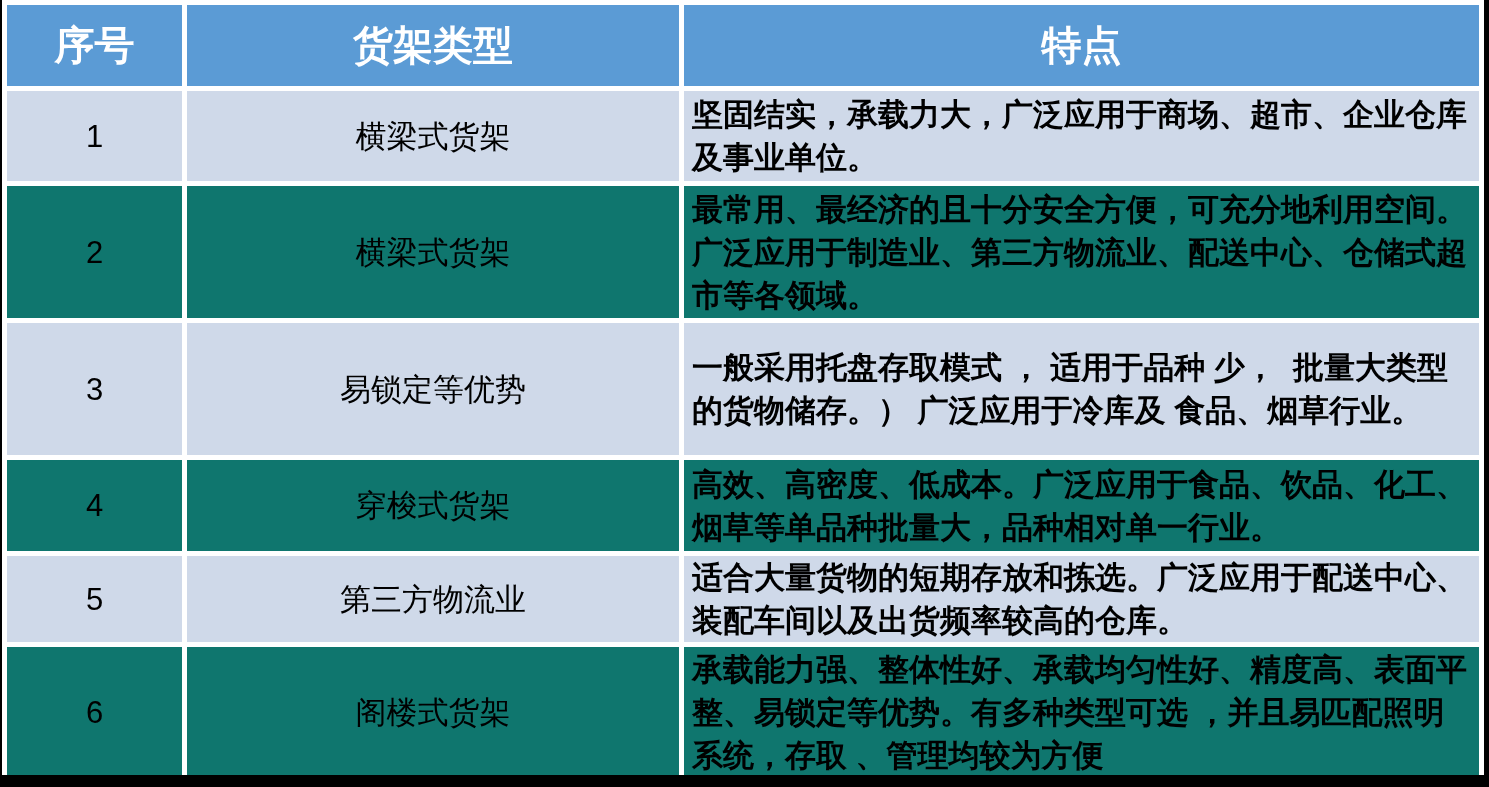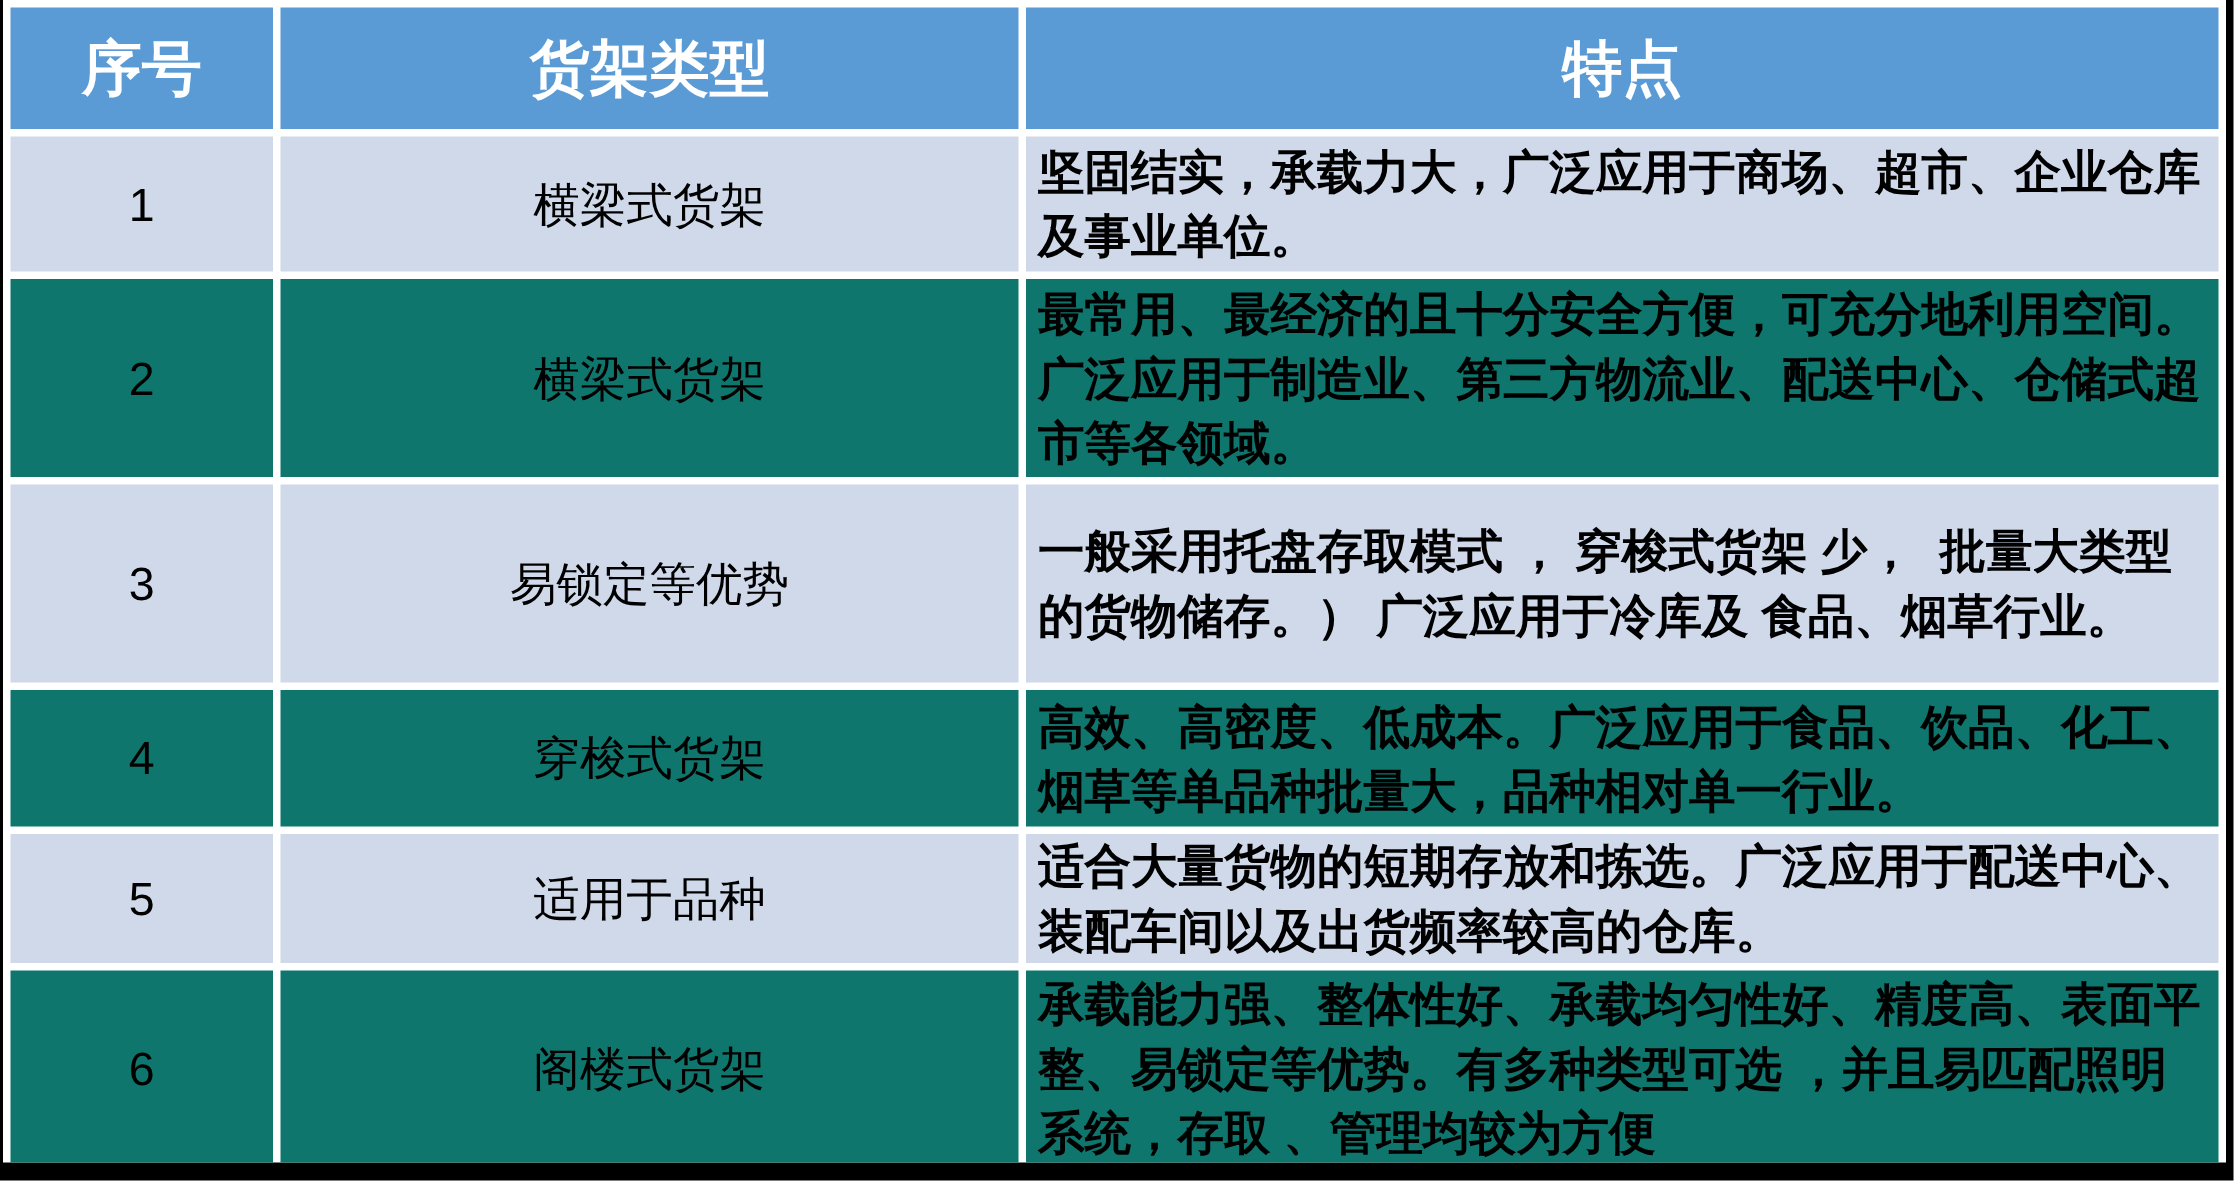--- a/index.html
+++ b/index.html
@@ -95,30 +95,30 @@
         <td class="cell-features">坚固结实，承载力大，广泛应用于商场、超市、企业仓库及事业单位。</td>
       </tr>
       <tr class="r2 band-light">
         <td class="cell-index">2</td>
         <td class="cell-type">横梁式货架</td>
         <td class="cell-features">最常用、最经济的且十分安全方便，可充分地利用空间。广泛应用于制造业、第三方物流业、配送中心、仓储式超市等各领域。</td>
       </tr>
       <tr class="r3 band-dark">
         <td class="cell-index">3</td>
         <td class="cell-type">易锁定等优势</td>
-        <td class="cell-features">一般采用托盘存取模式 ， 穿梭式货架 少，  批量大类型的货物储存。） 广泛应用于冷库及 食品、烟草行业。</td>
+        <td class="cell-features">一般采用托盘存取模式 ， 适用于品种 少，  批量大类型的货物储存。） 广泛应用于冷库及 食品、烟草行业。</td>
       </tr>
       <tr class="r4 band-light">
         <td class="cell-index">4</td>
         <td class="cell-type">穿梭式货架</td>
         <td class="cell-features">高效、高密度、低成本。广泛应用于食品、饮品、化工、烟草等单品种批量大，品种相对单一行业。</td>
       </tr>
       <tr class="r5 band-dark">
         <td class="cell-index">5</td>
-        <td class="cell-type">适用于品种</td>
+        <td class="cell-type">第三方物流业</td>
         <td class="cell-features">适合大量货物的短期存放和拣选。广泛应用于配送中心、装配车间以及出货频率较高的仓库。</td>
       </tr>
       <tr class="r6 band-light">
         <td class="cell-index">6</td>
         <td class="cell-type">阁楼式货架</td>
         <td class="cell-features">承载能力强、整体性好、承载均匀性好、精度高、表面平整、易锁定等优势。有多种类型可选 ，并且易匹配照明系统，存取 、管理均较为方便</td>
       </tr>
     </tbody>
   </table>
 </div>

